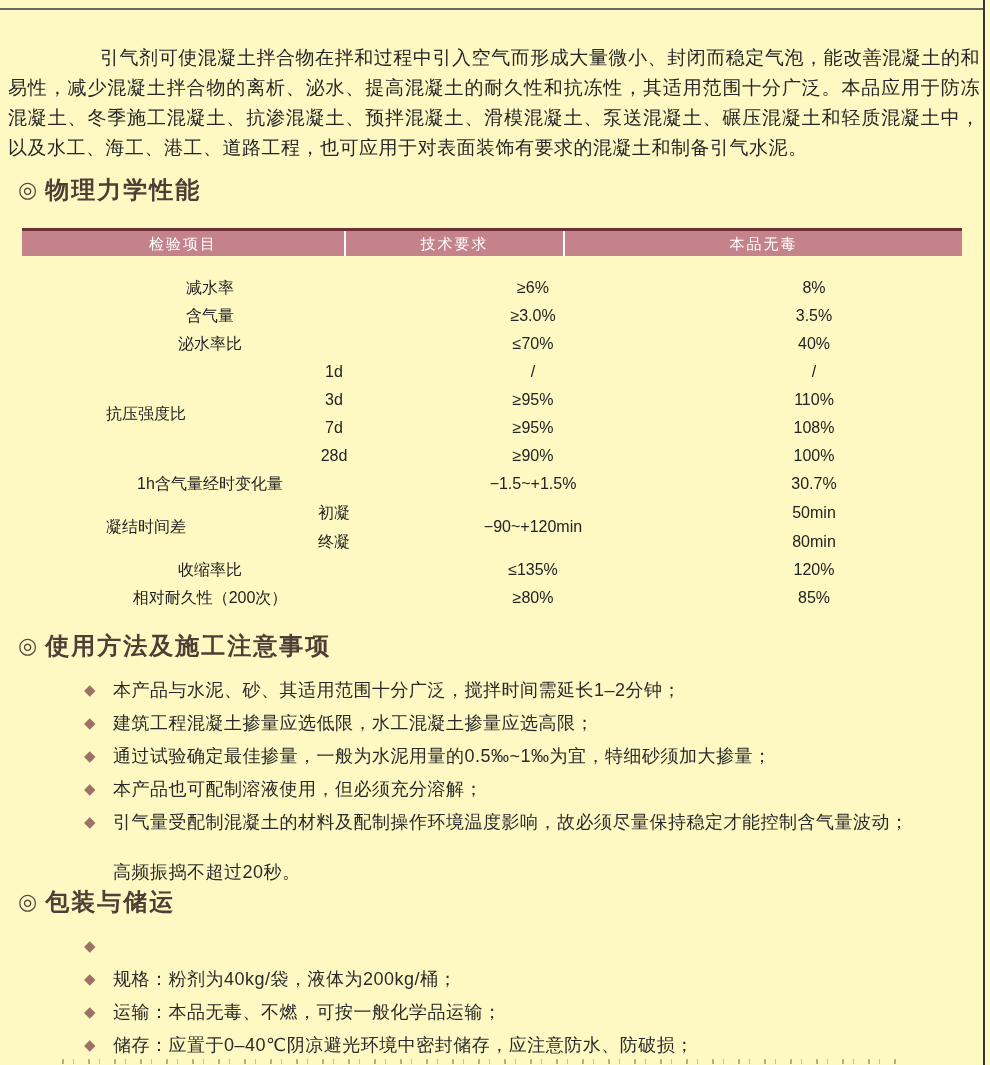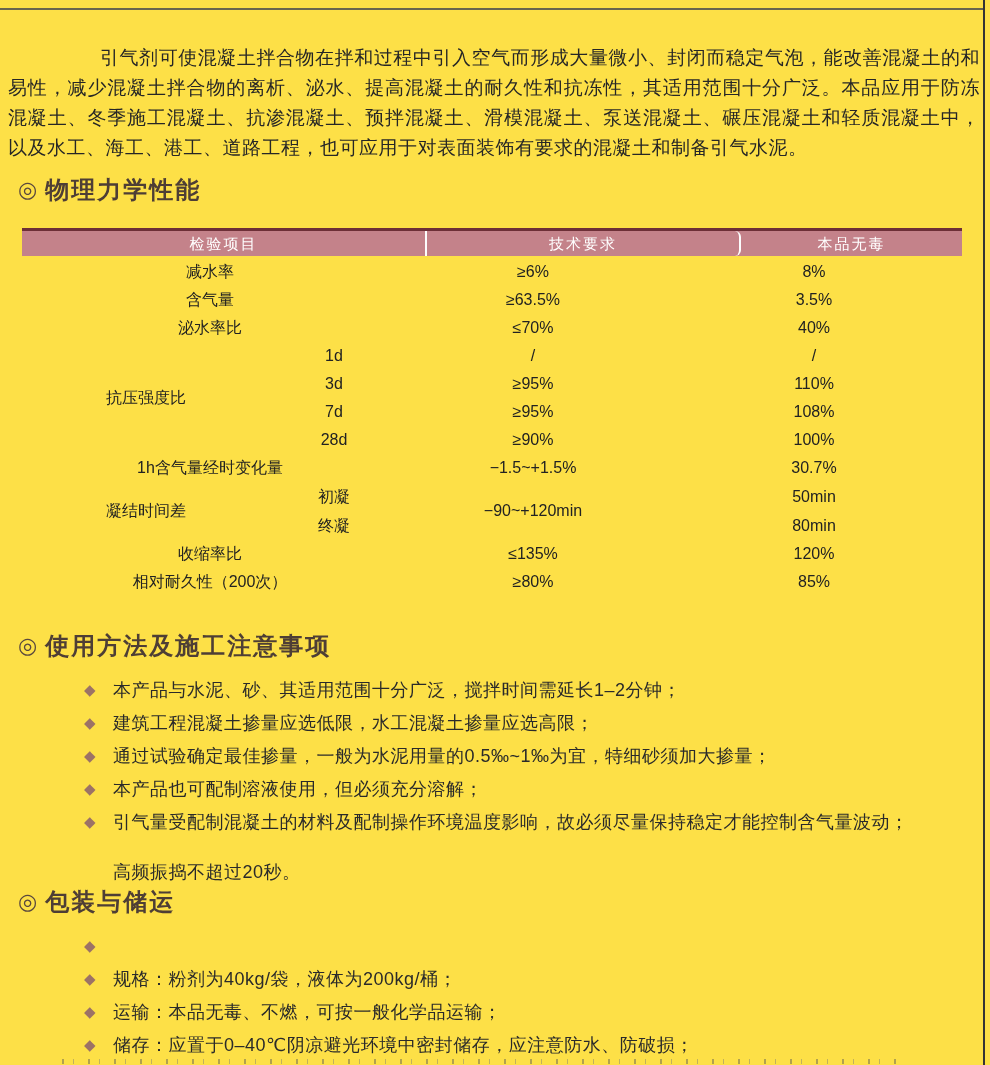--- a/index.html
+++ b/index.html
@@ -1,36 +1,36 @@
 <!DOCTYPE html>
 <html><head>
 <meta charset="utf-8">
 <style>
   html,body{margin:0;padding:0;}
   body{font-family:"Liberation Sans","DejaVu Sans",sans-serif;background:#e9e9e9;}
-  .page{position:relative;width:990px;height:1065px;background:#fde047;overflow:hidden;margin:0 auto;}
+  .page{position:relative;width:990px;height:1065px;background:#fef9c3;overflow:hidden;margin:0 auto;}
 
   .top-line{position:absolute;top:8px;left:0;width:985px;height:2px;background:#4f4f4f;opacity:.85;}
   .right-line{position:absolute;top:0;left:983px;width:2px;height:1065px;background:#343434;}
 
   .intro{position:absolute;top:24px;left:8px;width:972px;font-size:19px;line-height:30px;
          color:#262626;text-align:justify;text-indent:92px;word-break:break-all;letter-spacing:.5px;}
 
   .sec-head{position:absolute;left:18px;font-size:24px;font-weight:bold;color:#4e3e35;letter-spacing:2px;display:flex;align-items:center;}
   .sec-head .ring{font-size:22px;margin-right:6px;font-weight:normal;color:#5a483e;}
   #sec1{top:174px;} #sec2{top:630px;} #sec3{top:886px;}
 
   
   .ptable{position:absolute;top:228px;left:22px;width:940px;color:#222;font-size:16px;}
   .thead{display:flex;height:25px;line-height:25px;background:#c4828a;border-top:3px solid #6d2f37;
          color:#fff;font-size:15px;text-align:center;letter-spacing:2px;}
-  .th1{width:405px;border-right:2px solid #fdfdfd;box-sizing:border-box;}
-  .th2{width:314px;border-right:2px solid #fdfdfd;box-sizing:border-box;border-radius:6px;}
+  .th1{width:324px;border-right:2px solid #fdfdfd;box-sizing:border-box;}
+  .th2{width:219px;border-right:2px solid #fdfdfd;box-sizing:border-box;}
   .th3{flex:1;}
-  .tbody{padding-top:2px;}
+  .tbody{padding-top:18px;}
   .trow{display:flex;text-align:center;}
   .c1{width:376px;} .c2{width:270px;} .c3{width:292px;}
   .simple>div{height:28px;line-height:28px;}
   .group .c1{display:flex;}
   .glabel{width:248px;display:flex;align-items:center;justify-content:center;}
   .gsub{width:128px;}
   .gsub>div, .gcol>div{height:28px;line-height:28px;}
   .gcol{display:flex;flex-direction:column;}
   .gcenter{display:flex;align-items:center;justify-content:center;}
   .r29>div{height:29px;line-height:29px;}
@@ -68,21 +68,21 @@
     </div>
     <div class="tbody">
 
       <div class="trow simple">
         <div class="c1">减水率</div>
         <div class="c2">≥6%</div>
         <div class="c3">8%</div>
       </div>
       <div class="trow simple">
         <div class="c1">含气量</div>
-        <div class="c2">≥63.5%</div>
+        <div class="c2">≥3.0%</div>
         <div class="c3">3.5%</div>
       </div>
       <div class="trow simple">
         <div class="c1">泌水率比</div>
         <div class="c2">≤70%</div>
         <div class="c3">40%</div>
       </div>
 
       <div class="trow group">
         <div class="c1">

